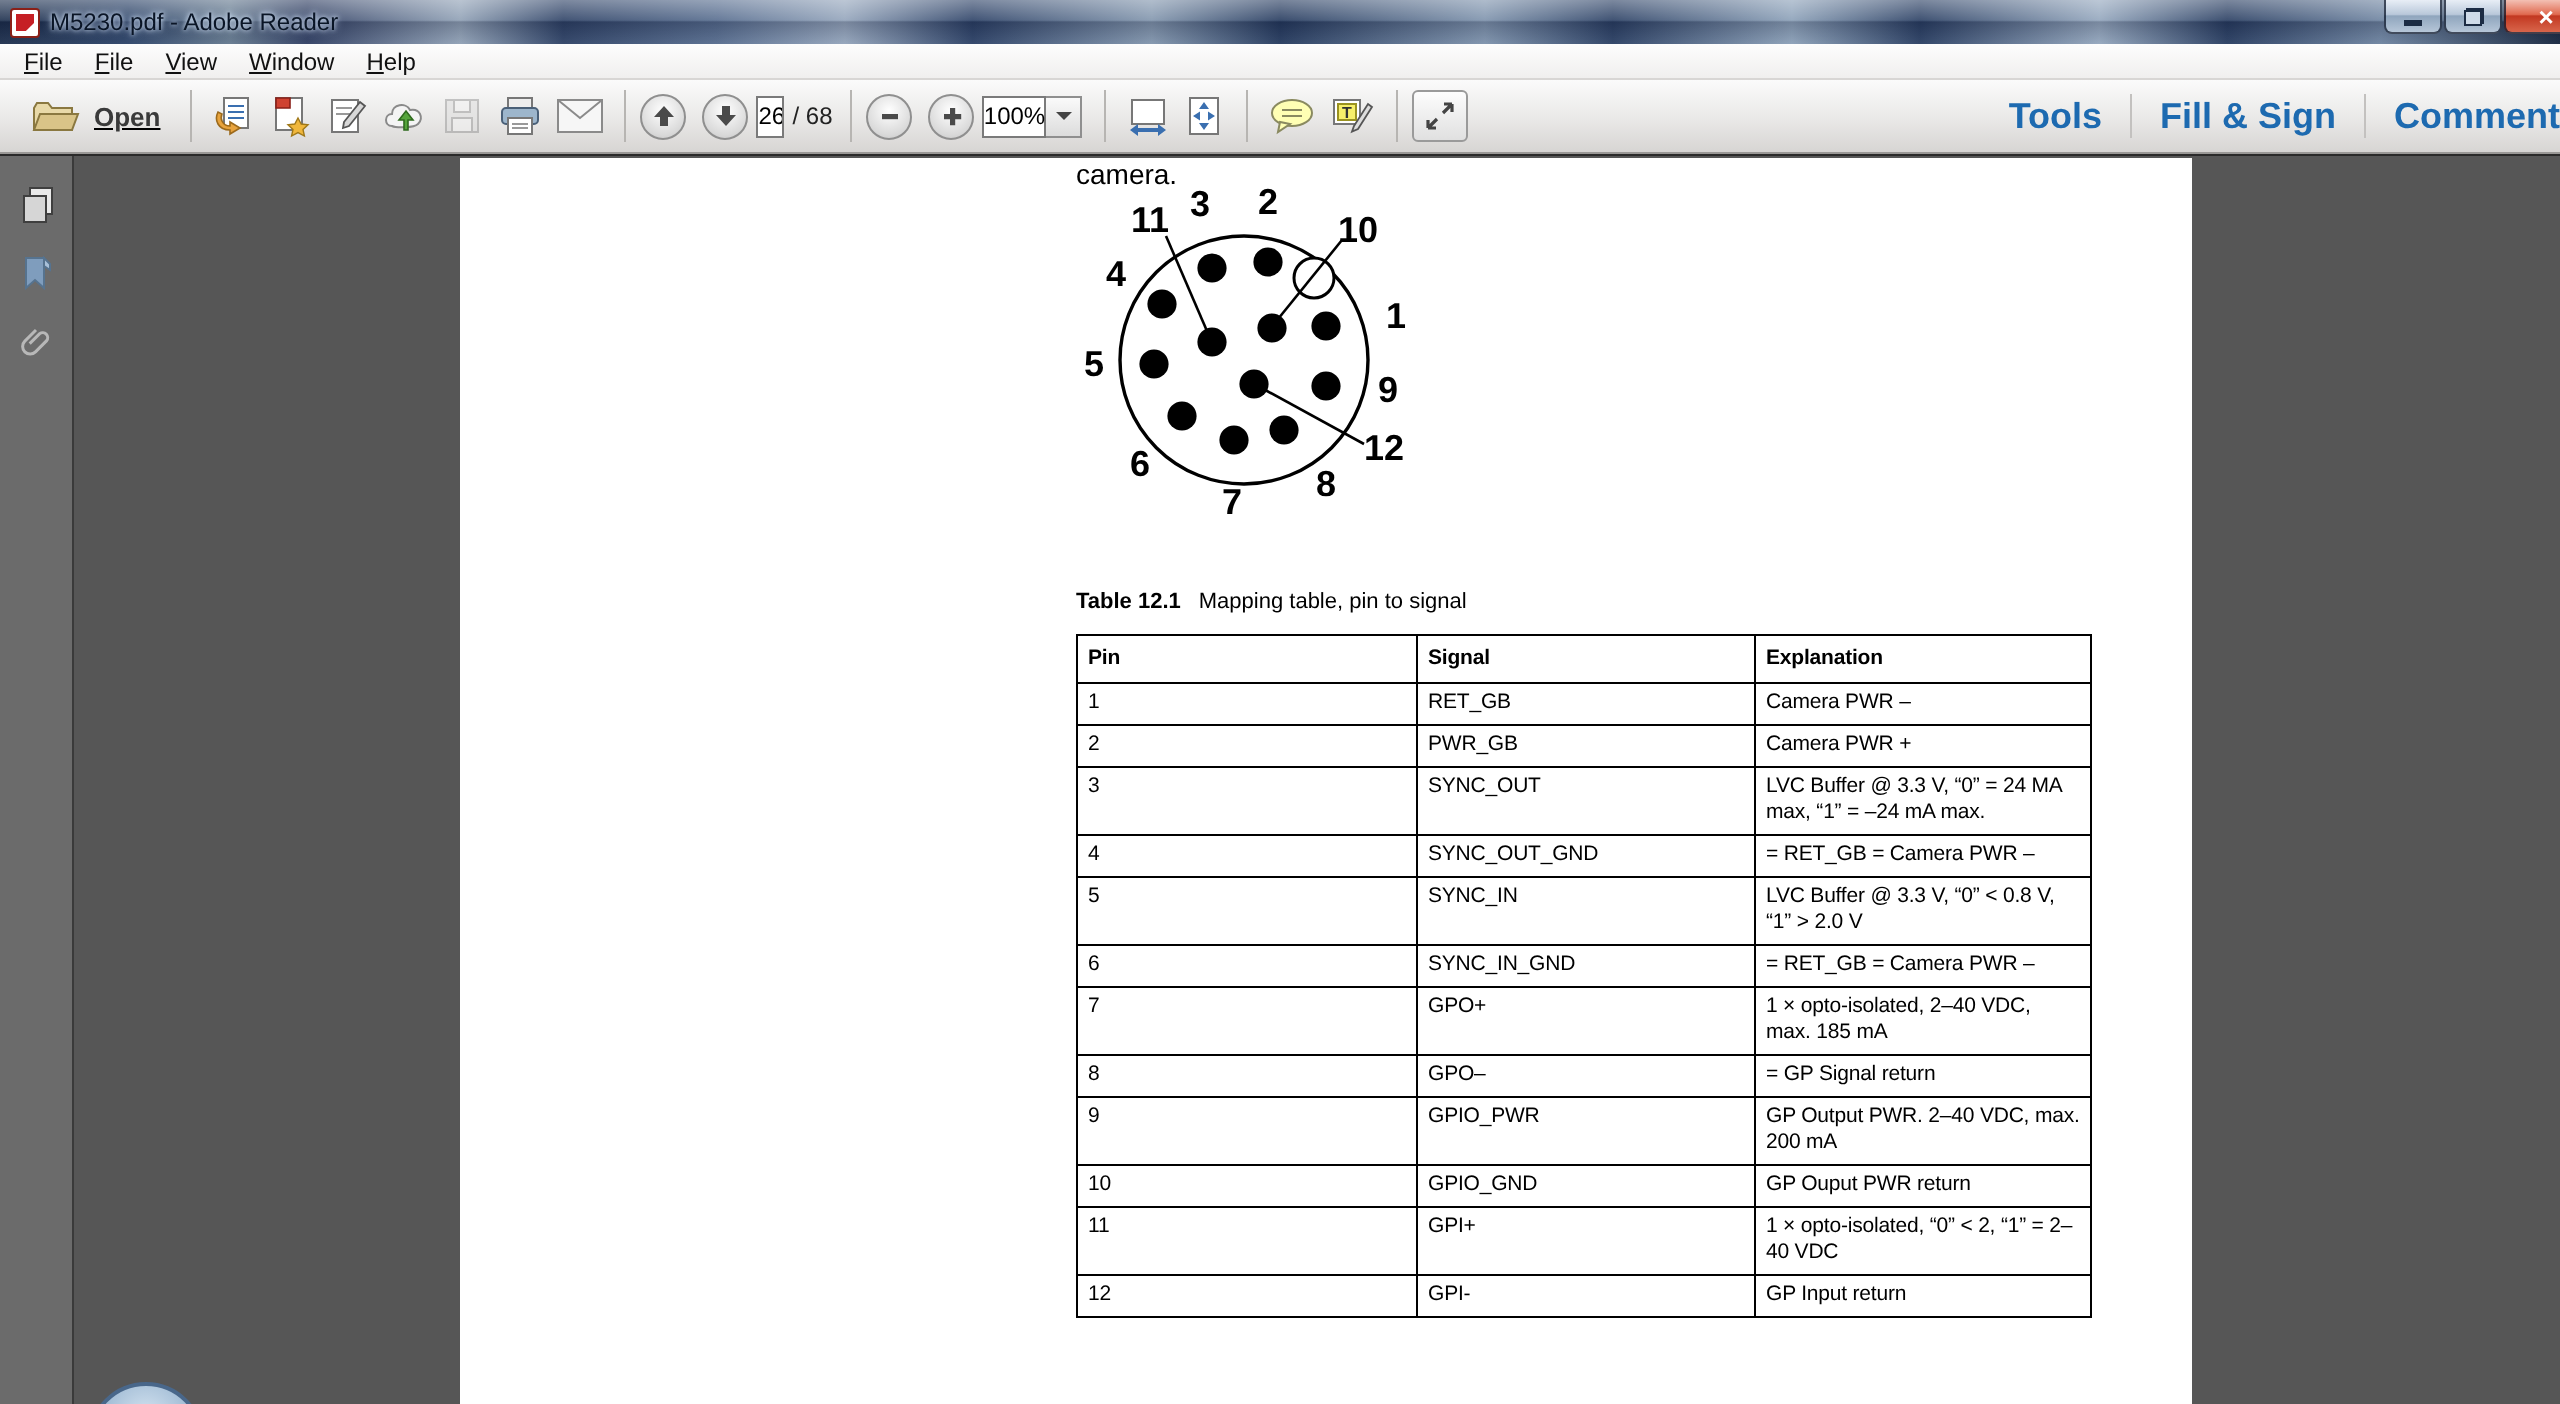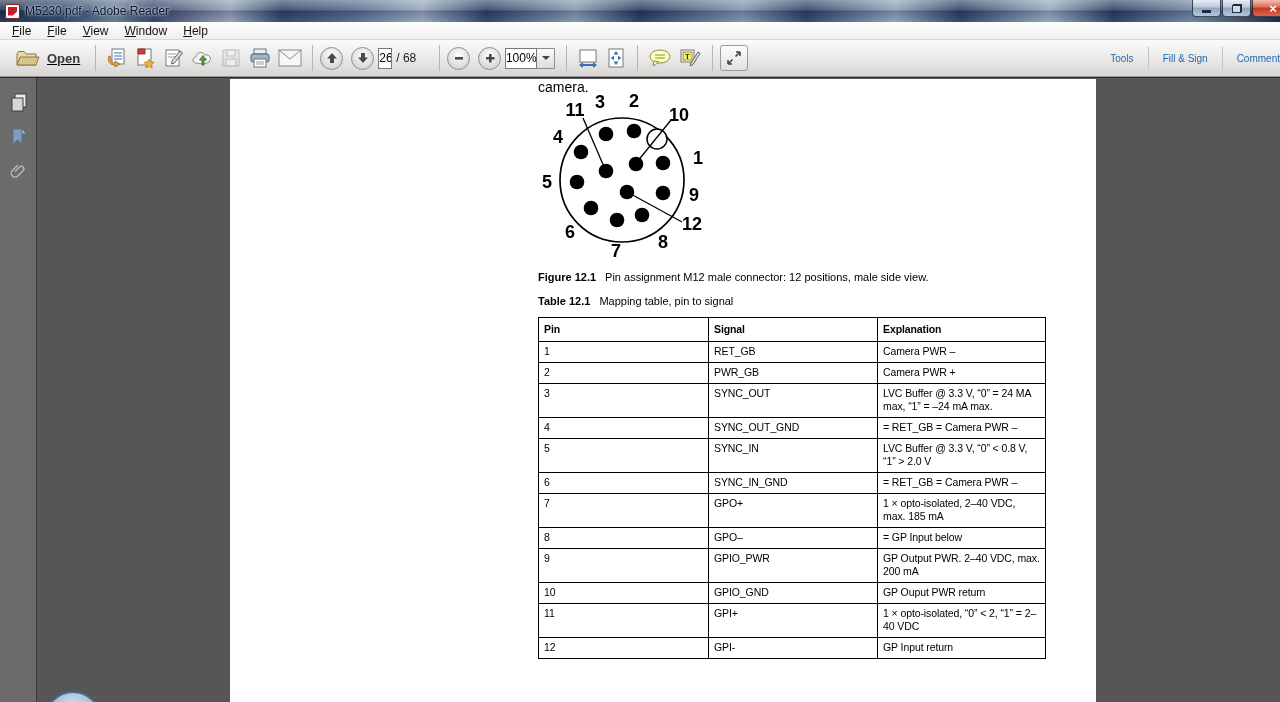--- a/index.html
+++ b/index.html
@@ -47,30 +47,30 @@
   .tbtn { height:28px; min-width:28px; border-radius:3px; display:flex; align-items:center;
     justify-content:center; padding:0 3px; flex:none; }
   .tbtn svg { display:block; }
   #open-btn { display:flex; align-items:center; gap:7px; padding:0 8px;text-decoration:underline; }
   #open-label { font-size:13px; font-weight:bold; color:#3a3a3a; }
   .circlebtn { width:23px; height:23px; border-radius:50%;
     background:radial-gradient(circle at 50% 35%,#ffffff,#d9d9d9 70%,#c2c2c2);
     border:1px solid #8f8f8f; display:flex; align-items:center; justify-content:center; flex:none; }
   #page-input { width:14px; height:21px; border:1px solid #7a7a7a; font-size:12px;
     text-align:center; background:#fff; margin:0 4px; font-family:"Liberation Sans",sans-serif; }
-  #page-total { font-size:12px; color:#222; margin-right:16px; }
+  #page-total { font-size:12px; color:#222; margin-right:2px; }
   #zoom-box { display:flex; margin:0 4px; }
   #zoom-value { width:32px; height:21px; border:1px solid #7a7a7a; background:#fff;
     font-size:12px; display:flex; align-items:center; justify-content:center; }
   #zoom-drop { width:18px; height:21px; border:1px solid #8f8f8f; border-left:none;
     background:linear-gradient(#fafafa,#dcdcdc); display:flex; align-items:center; justify-content:center; }
   #zoom-drop::after { content:""; width:0; height:0; border:4px solid transparent;
     border-top-color:#444; margin-top:4px; }
   #tb-right { position:absolute; right:-14px; top:0; height:36px; display:flex; align-items:center; }
-  .tb-link { font-size:10px; font-weight:normal; color:#1d6ab0; padding:0 14px; white-space:nowrap; }
+  .tb-link { font-size:18px; font-weight:bold; color:#1d6ab0; padding:0 14px; white-space:nowrap; }
   .vsep2 { width:1px; height:22px; background:#c3c1bf; }
 
   
   #main { position:absolute; top:77px; left:0; width:1280px; height:625px;
     background:#565656; border-top:1px solid #2a2a2a; }
   #sidebar { position:absolute; left:0; top:0; width:37px; height:625px;
     background:#6b6b6b; border-right:1px solid #3a3a3a; }
   .sbtn { width:37px; height:34px; display:flex; align-items:center; justify-content:center; }
   #sidebar .sbtn:nth-child(1){ margin-top:8px; }
 
@@ -328,23 +328,20 @@
           <text x="160" y="72">1</text>
           <text x="9" y="96">5</text>
           <text x="156" y="109">9</text>
           <text x="154" y="138">12</text>
           <text x="32" y="146">6</text>
           <text x="78" y="165">7</text>
           <text x="125" y="156">8</text>
         </g>
       </svg>
 
-      <div class="caption" id="fig-caption">
-        <b>Figure 12.1</b><span>Pin assignment M12 male connector: 12 positions, male side view.</span>
-      </div>
       <div class="caption" id="tab-caption">
         <b>Table 12.1</b><span>Mapping table, pin to signal</span>
       </div>
 
       <table id="pin-table">
         <colgroup>
             <col class="c1">
             <col class="c2">
             <col class="c3">
           </colgroup>
@@ -387,21 +384,21 @@
               <td>= RET_GB = Camera PWR –</td>
             </tr>
             <tr>
               <td>7</td>
               <td>GPO+</td>
               <td>1 × opto-isolated, 2–40 VDC, max. 185 mA</td>
             </tr>
             <tr>
               <td>8</td>
               <td>GPO–</td>
-              <td>= GP Input below</td>
+              <td>= GP Signal return</td>
             </tr>
             <tr>
               <td>9</td>
               <td>GPIO_PWR</td>
               <td>GP Output PWR. 2–40 VDC, max. 200 mA</td>
             </tr>
             <tr>
               <td>10</td>
               <td>GPIO_GND</td>
               <td>GP Ouput PWR return</td>

